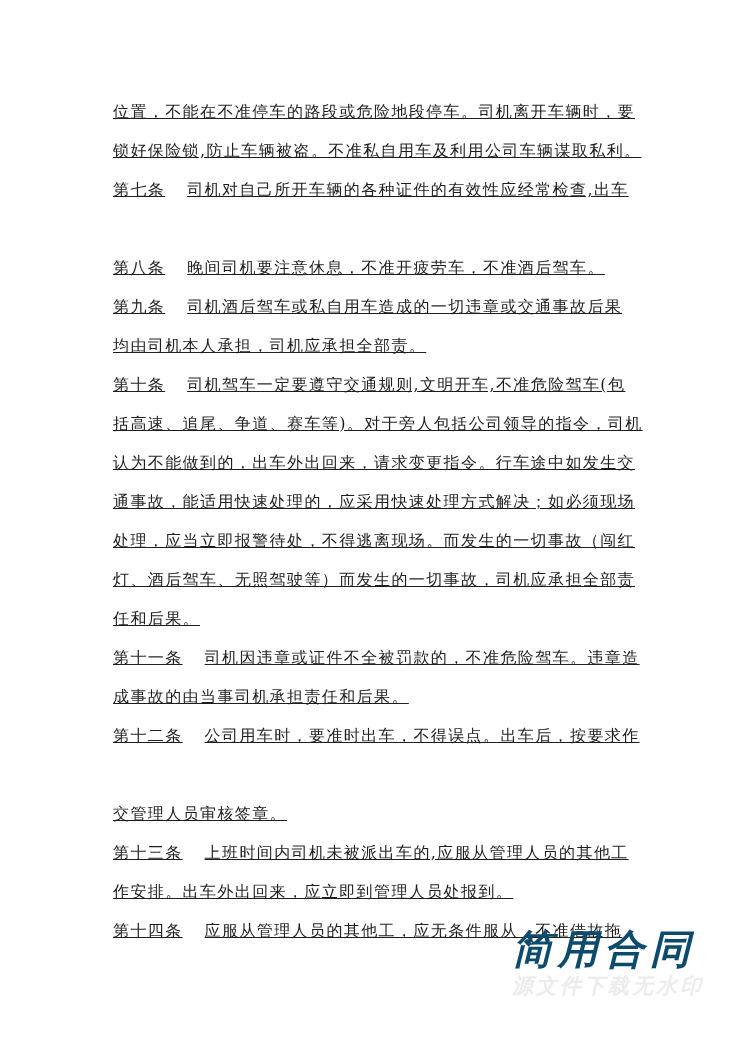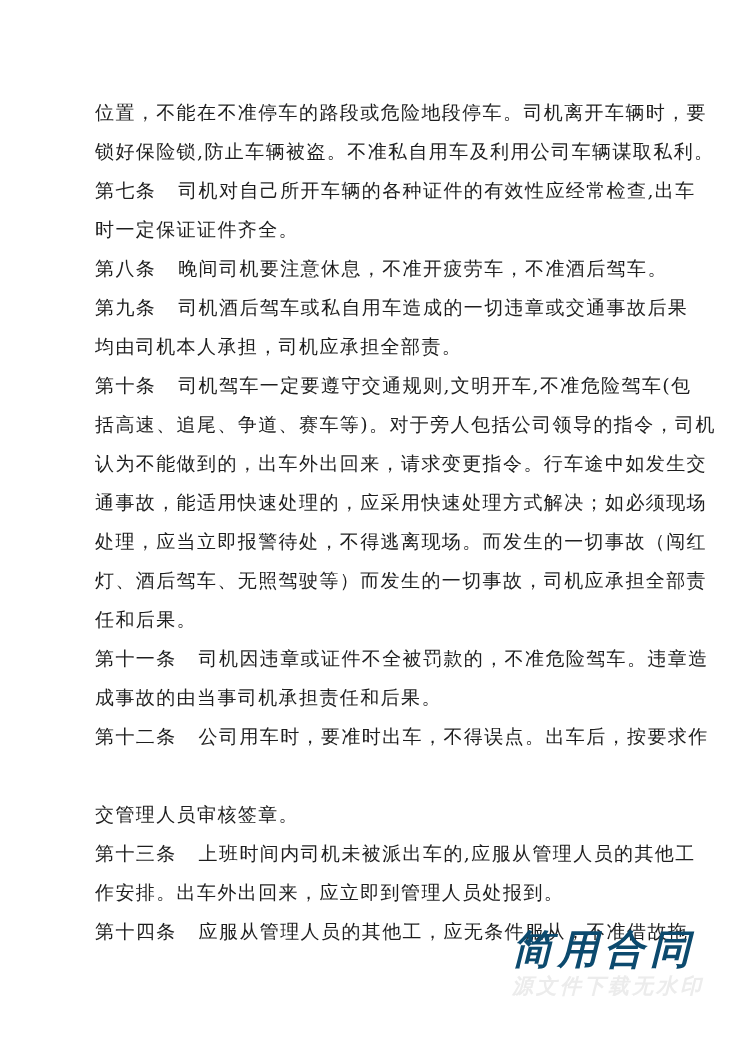--- a/index.html
+++ b/index.html
@@ -3,23 +3,24 @@
   <meta charset="utf-8">
   <style>
     html, body { margin: 0; padding: 0; }
     body {
       width: 742px; height: 1049px; background: #ffffff; position: relative; overflow: hidden;
       font-family: "DejaVu Serif", "Liberation Serif", serif;
       color: #1e1e1e;
     }
     .page { position: absolute; left: 0; top: 0; width: 742px; height: 1049px; }
     .line {
-      position: absolute; left: 95px; width: 520px;
-      font-size: 19px; line-height: 24px; white-space: nowrap;
+      position: absolute; left: 113px; width: 520px;
+      font-size: 16px; line-height: 24px; white-space: nowrap;
       letter-spacing: 1.4px;
+      text-decoration: underline;
     }
     .art { letter-spacing: 1.4px; }
     .gap { display: inline-block; width: 22px; }
     .wm1 {
       position: absolute; left: 512px; top: 922px;
       font-family: Liberation Sans, sans-serif; font-weight: bold; font-style: italic;
       font-size: 40px; color: #0c4a6e; letter-spacing: 6px;
     }
     .wm2 {
       position: absolute; left: 512px; top: 972px;
@@ -27,21 +28,20 @@
       font-size: 21px; color: #ececec; letter-spacing: 3px;
     }
   </style>
 </head>
 <body>
 
 <div class="page">
   <div class="line" style="top:100px"><span>位置，不能在不准停车的路段或危险地段停车。司机离开车辆时，要</span></div>
   <div class="line" style="top:178px"><span class="art">第七条</span><span class="gap"></span><span>司机对自己所开车辆的各种证件的有效性应经常检查,出车</span></div>
   <div class="line" style="top:139px"><span>锁好保险锁,防止车辆被盗。不准私自用车及利用公司车辆谋取私利。</span></div>
-  <div class="line" style="top:217px"><span>时一定保证证件齐全。</span></div>
   <div class="line" style="top:256px"><span class="art">第八条</span><span class="gap"></span><span>晚间司机要注意休息，不准开疲劳车，不准酒后驾车。</span></div>
   <div class="line" style="top:295px"><span class="art">第九条</span><span class="gap"></span><span>司机酒后驾车或私自用车造成的一切违章或交通事故后果</span></div>
   <div class="line" style="top:334px"><span>均由司机本人承担，司机应承担全部责。</span></div>
   <div class="line" style="top:373px"><span class="art">第十条</span><span class="gap"></span><span>司机驾车一定要遵守交通规则,文明开车,不准危险驾车(包</span></div>
   <div class="line" style="top:412px"><span>括高速、追尾、争道、赛车等)。对于旁人包括公司领导的指令，司机</span></div>
   <div class="line" style="top:451px"><span>认为不能做到的，出车外出回来，请求变更指令。行车途中如发生交</span></div>
   <div class="line" style="top:490px"><span>通事故，能适用快速处理的，应采用快速处理方式解决；如必须现场</span></div>
   <div class="line" style="top:529px"><span>处理，应当立即报警待处，不得逃离现场。而发生的一切事故（闯红</span></div>
   <div class="line" style="top:607px"><span>任和后果。</span></div>
   <div class="line" style="top:568px"><span>灯、酒后驾车、无照驾驶等）而发生的一切事故，司机应承担全部责</span></div>

